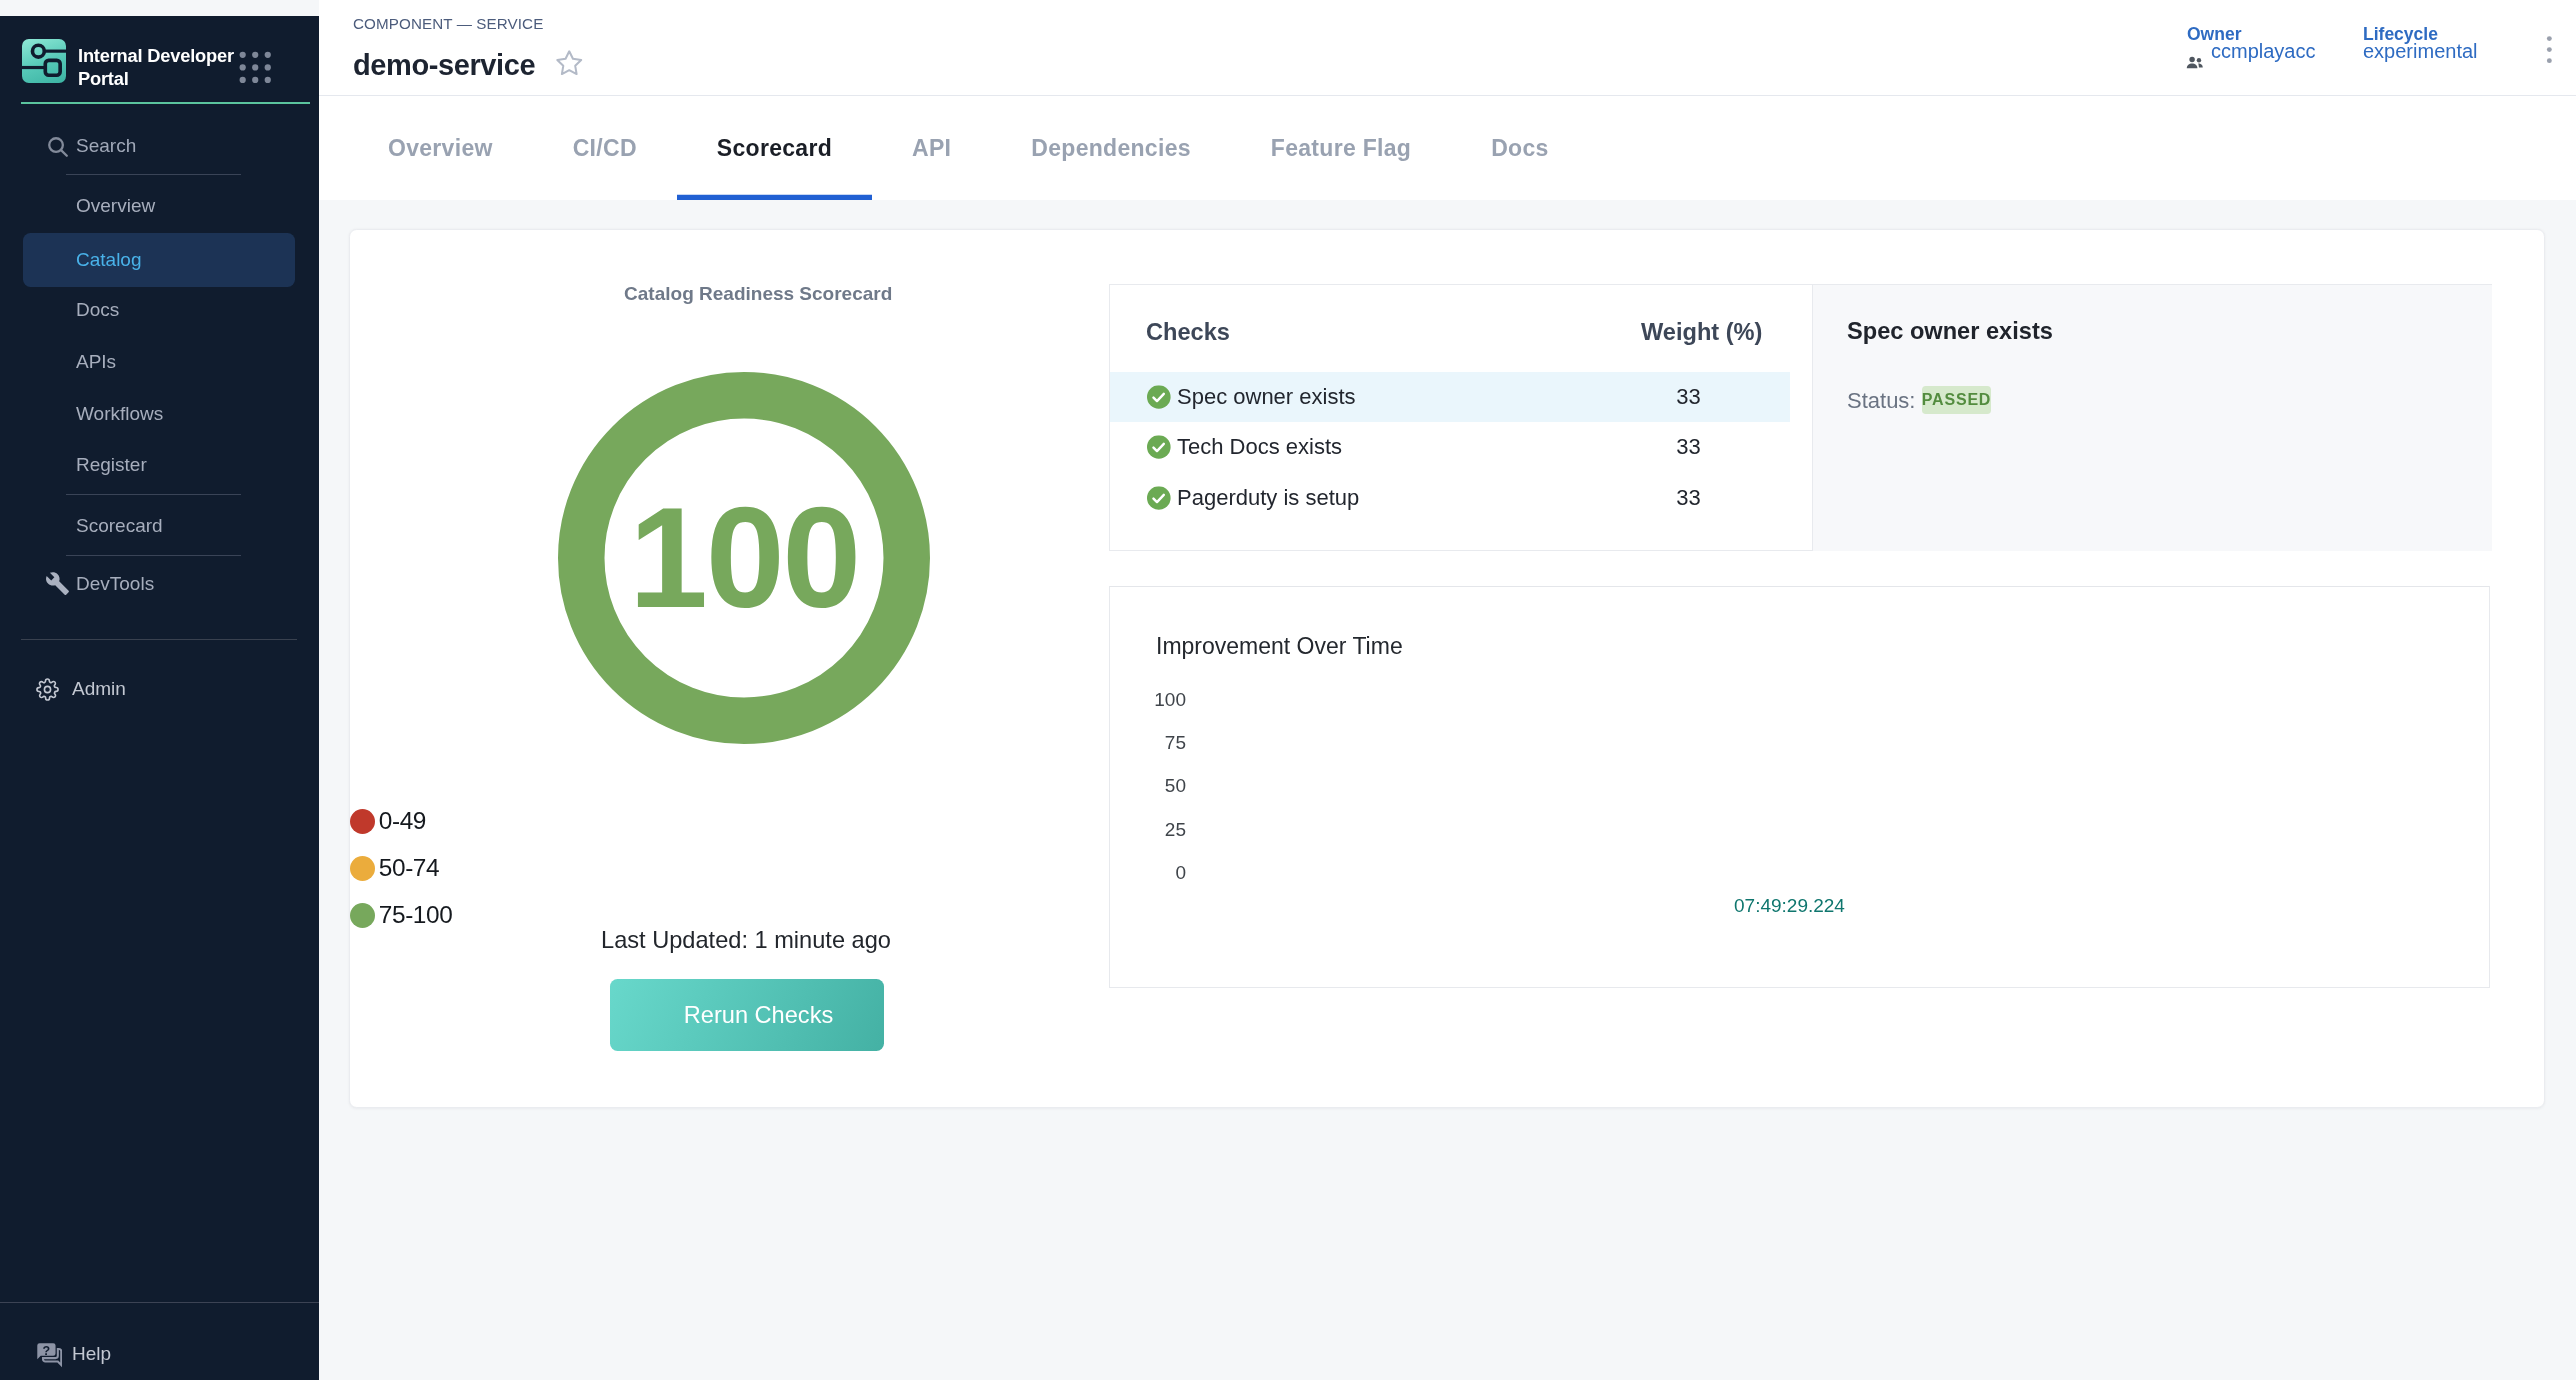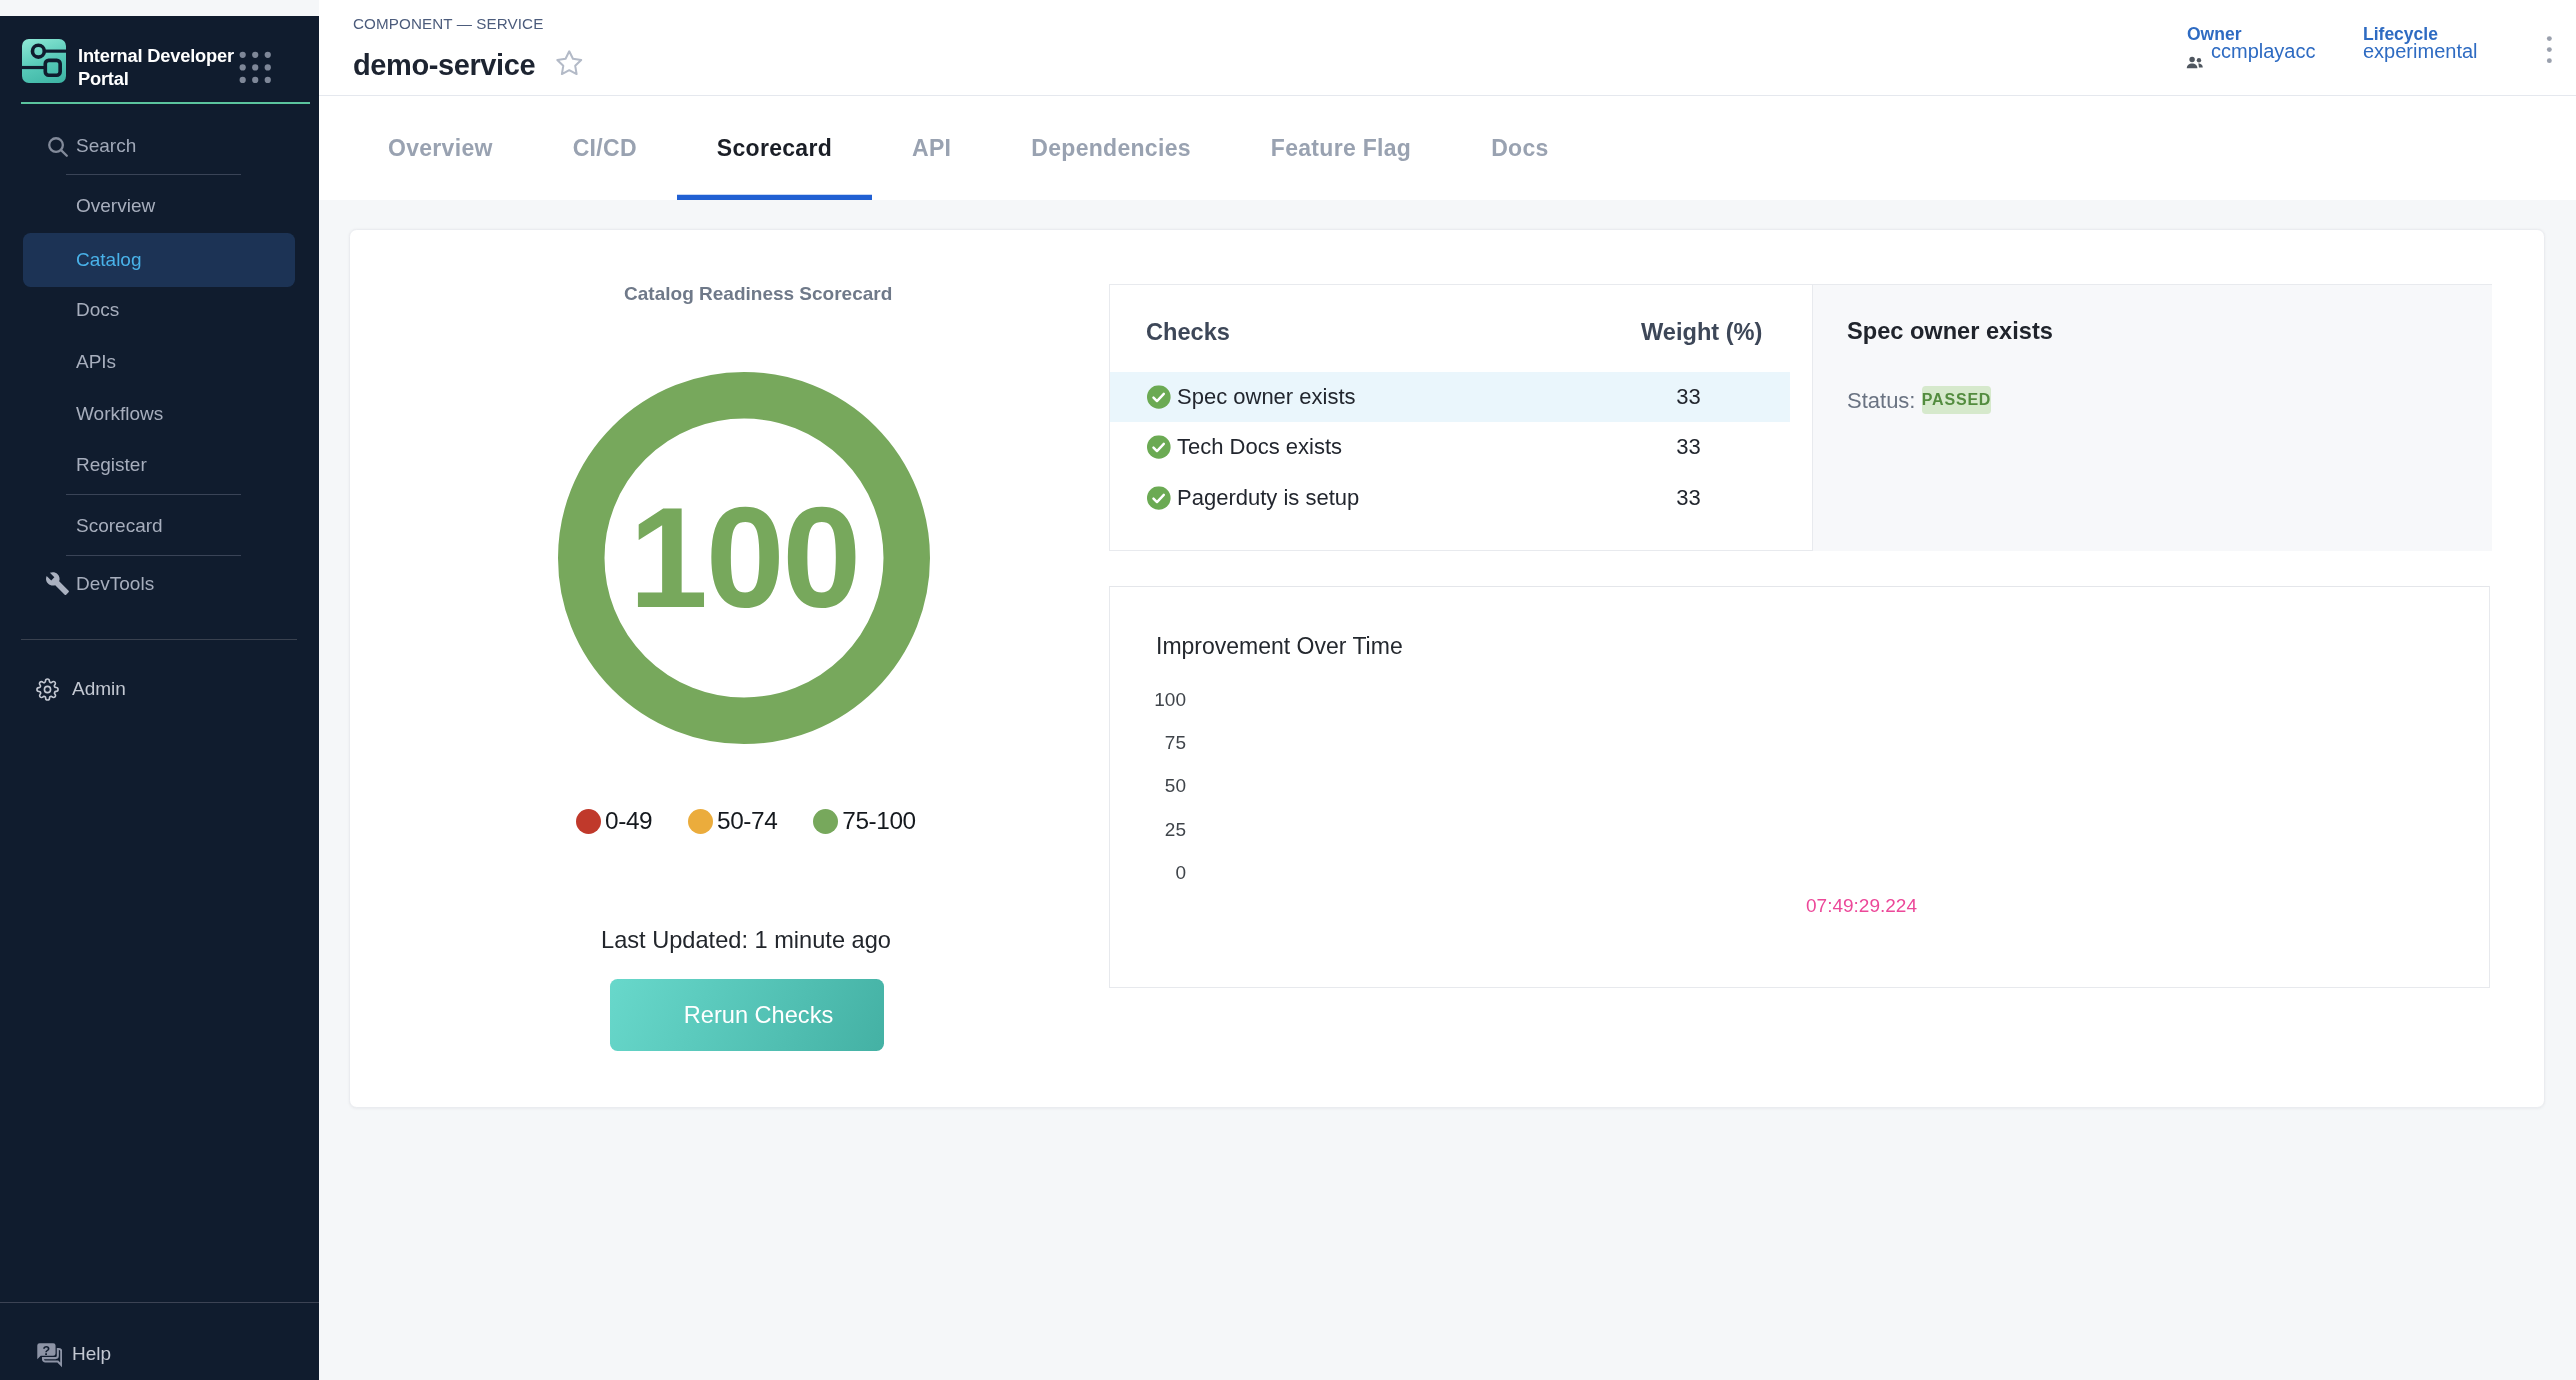--- a/index.html
+++ b/index.html
@@ -23,42 +23,42 @@
   #tabbar { position:absolute; left:319px; top:96px; width:2257px; height:104px; background:#fff; }
   .tabs { display:flex; height:104px; margin-left:29px; }
   .tab { display:flex; align-items:center; padding:0 40px; font-size:23px; font-weight:700; letter-spacing:0.3px; color:#99a2b1; }
   .tab.active { color:#1a1e26; box-shadow: inset 0 -5.3px 0 #2160d3; }
   
   #content { position:absolute; left:319px; top:200px; width:2257px; height:1181px; background:#f5f7f9; }
   #card { position:absolute; left:30px; top:29px; width:2196px; height:879px; background:#fff; border:0.8px solid #eaecf0; border-radius:7.6px; box-shadow:0 0.8px 3px rgba(16,24,40,.05); }
   #sc-title { position:absolute; left:12.2px; top:53px; width:792px; text-align:center; font-size:19px; font-weight:700; color:#6f7989; }
   #ring { position:absolute; left:208px; top:142px; }
   #score-num { position:absolute; left:208px; top:142px; width:372px; height:372px; display:flex; align-items:center; justify-content:center; font-size:142px; font-weight:700; color:#77a85c; letter-spacing:-2.3px; }
-  #legend { position:absolute; left:0px; top:577px; width:792px; display:flex; justify-content:center; gap:36px; }
+  #legend { position:absolute; left:0px; top:577px; width:792px; display:flex; justify-content:center; gap:19px;flex-direction:column; }
   .leg { display:flex; align-items:center; font-size:24.4px; letter-spacing:-0.4px; color:#15191e; font-weight:500; }
   .dot { width:25px; height:25px; border-radius:50%; margin-right:3.8px; }
   #lastupd { position:absolute; left:0; top:697px; width:792px; text-align:center; font-size:23.6px; color:#22262c; }
   #rerun { position:absolute; left:260px; top:749px; width:274px; height:72px; border-radius:7.6px; background:linear-gradient(115deg,#68d8cb 0%,#44b1a4 100%); color:#fff; font-size:23.6px; font-weight:500; display:flex; align-items:center; justify-content:center; padding-left:23px; }
   
   #checks { position:absolute; left:759px; top:54px; width:1383px; height:267px; border:0.8px solid #e8eaee; background:#fff; }
   #checks-gray { position:absolute; left:702px; top:0; width:680px; height:266px; background:#f7f8fa; border-left:0.8px solid #e8eaee; }
   #checks-h1 { position:absolute; left:36px; top:34px; font-size:23.6px; font-weight:700; color:#3d4758; }
   #checks-h2 { position:absolute; left:531px; top:34px; font-size:23.6px; font-weight:700; color:#3d4758; }
   .crow { position:absolute; left:0; width:680px; height:50px; }
   .crow .ctext { position:absolute; left:67px; top:50%; transform:translateY(-50%); font-size:22px; color:#22262e; }
   .crow .cnum { position:absolute; left:544px; width:69px; text-align:center; top:50%; transform:translateY(-50%); font-size:22px; color:#22262e; }
   .crow svg { position:absolute; left:37px; top:50%; transform:translateY(-50%); }
   #det-title { position:absolute; left:34px; top:33px; font-size:23.6px; font-weight:700; color:#20242c; }
   #det-status { position:absolute; left:34px; top:103px; font-size:22px; color:#6a7382; }
   #badge { position:absolute; left:109px; top:101px; width:69px; height:28px; background:#d6e9cc; border-radius:3.8px; color:#538c3f; font-size:16px; font-weight:700; letter-spacing:0.8px; display:flex; align-items:center; justify-content:center; }
   
   #improve { position:absolute; left:759px; top:356px; width:1381px; height:402px; background:#fff; border:0.8px solid #e7e9ed; border-top:1.5px solid #e4e6ea; }
   #imp-title { position:absolute; left:46px; top:46px; font-size:23px; font-weight:400; color:#24282e; }
   .ylab { position:absolute; left:0; width:76px; text-align:right; font-size:19px; color:#3f444a; }
-  #xlab { position:absolute; left:624px; top:308px; width:183px; text-align:right; font-size:19px; color:#ec4899; }
+  #xlab { position:absolute; left:624px; top:308px; width:183px; text-align:left; font-size:19px; color:#0f766e; }
 </style>
 </head>
 <body>
 <div id="sidebar">
   <div class="logo-tile">
     <svg width="44" height="44" viewBox="0 0 58 58" style="position:absolute;left:0;top:0">
       <g fill="none" stroke="#101c2e">
         <circle cx="21.6" cy="16" r="7.8" stroke-width="4.8"></circle>
         <line x1="29.4" y1="16" x2="58" y2="16" stroke-width="4.2"></line>
         <line x1="0" y1="37.6" x2="30.5" y2="37.6" stroke-width="4.2"></line>

